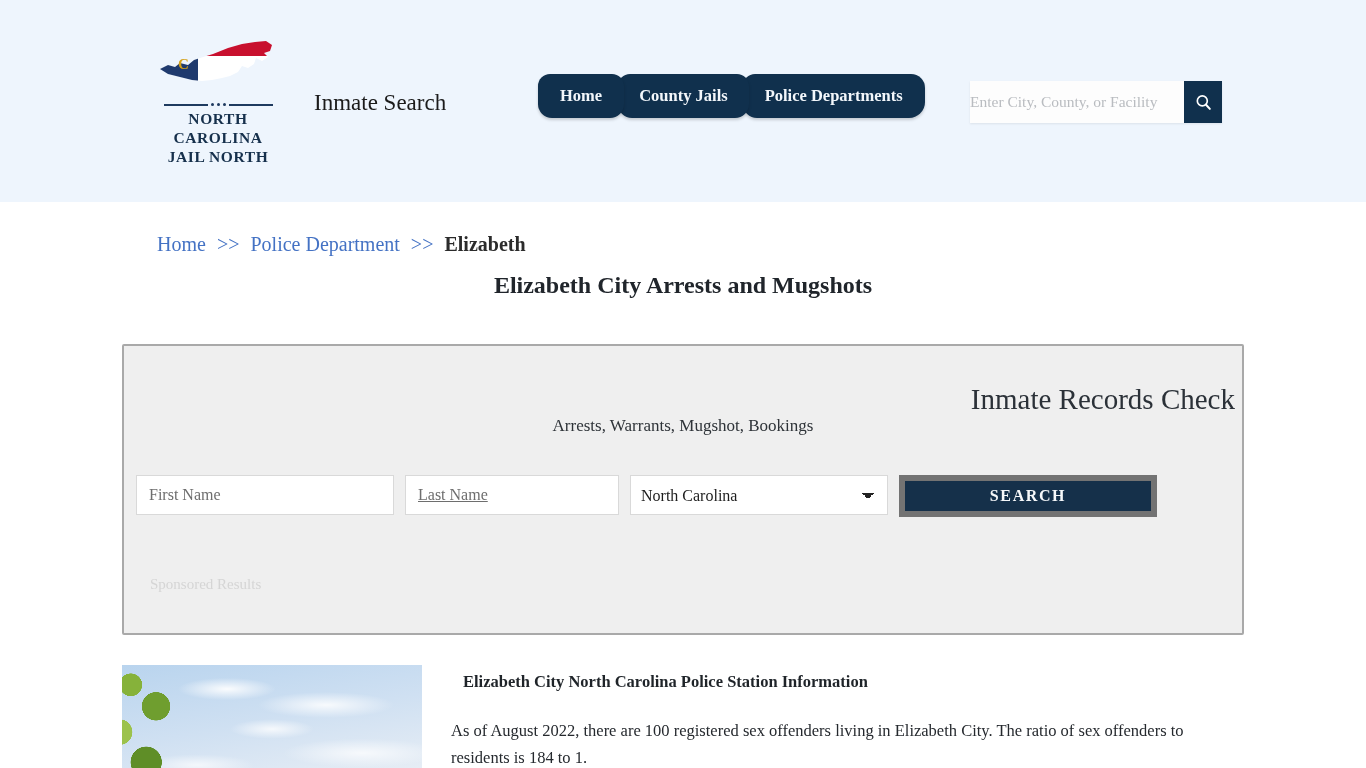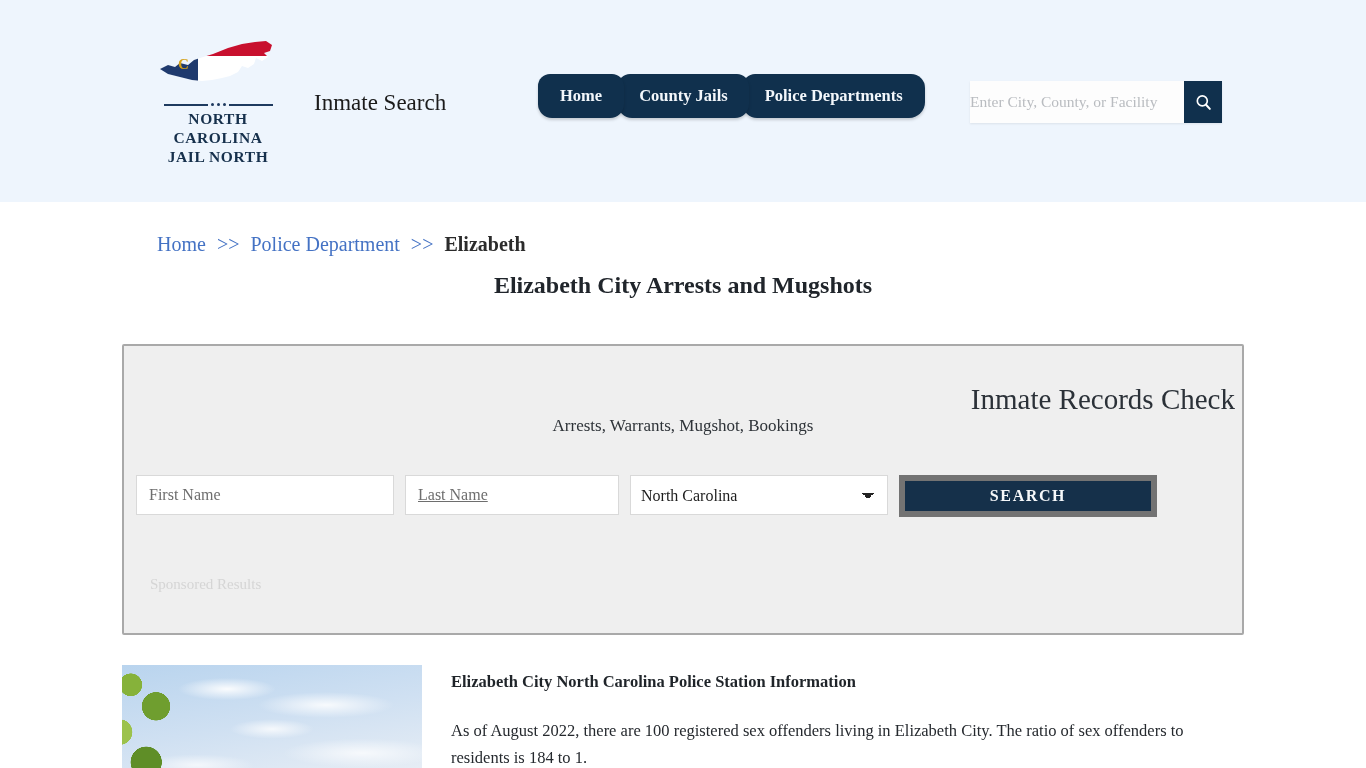--- a/index.html
+++ b/index.html
@@ -292,21 +292,21 @@
       radial-gradient(circle 19px at 10% 60%, #7fb03a 0%, #7fb03a 70%, rgba(0,0,0,0) 72%),
       radial-gradient(circle 24px at 28% 74%, #4e7a21 0%, #4e7a21 70%, rgba(0,0,0,0) 72%),
       radial-gradient(circle 20px at 8% 88%, #6f9e2f 0%, #6f9e2f 70%, rgba(0,0,0,0) 72%),
       radial-gradient(circle 17px at 30% 96%, #87b340 0%, #87b340 70%, rgba(0,0,0,0) 72%);
   }
   .content-text { flex: 1; padding-top: 7px; }
   .content-heading {
     font-size: 16.5px;
     font-weight: bold;
     color: #1f2429;
-    margin: 0 0 26px;
+    margin: 0 12px 26px;
     font-family: "Liberation Serif", "DejaVu Serif", serif;
   }
   .content-body {
     font-size: 16.5px;
     line-height: 1.62;
     color: #25292e;
     margin: 0;
     font-family: "Liberation Serif", "DejaVu Serif", serif;
   }
 </style>

